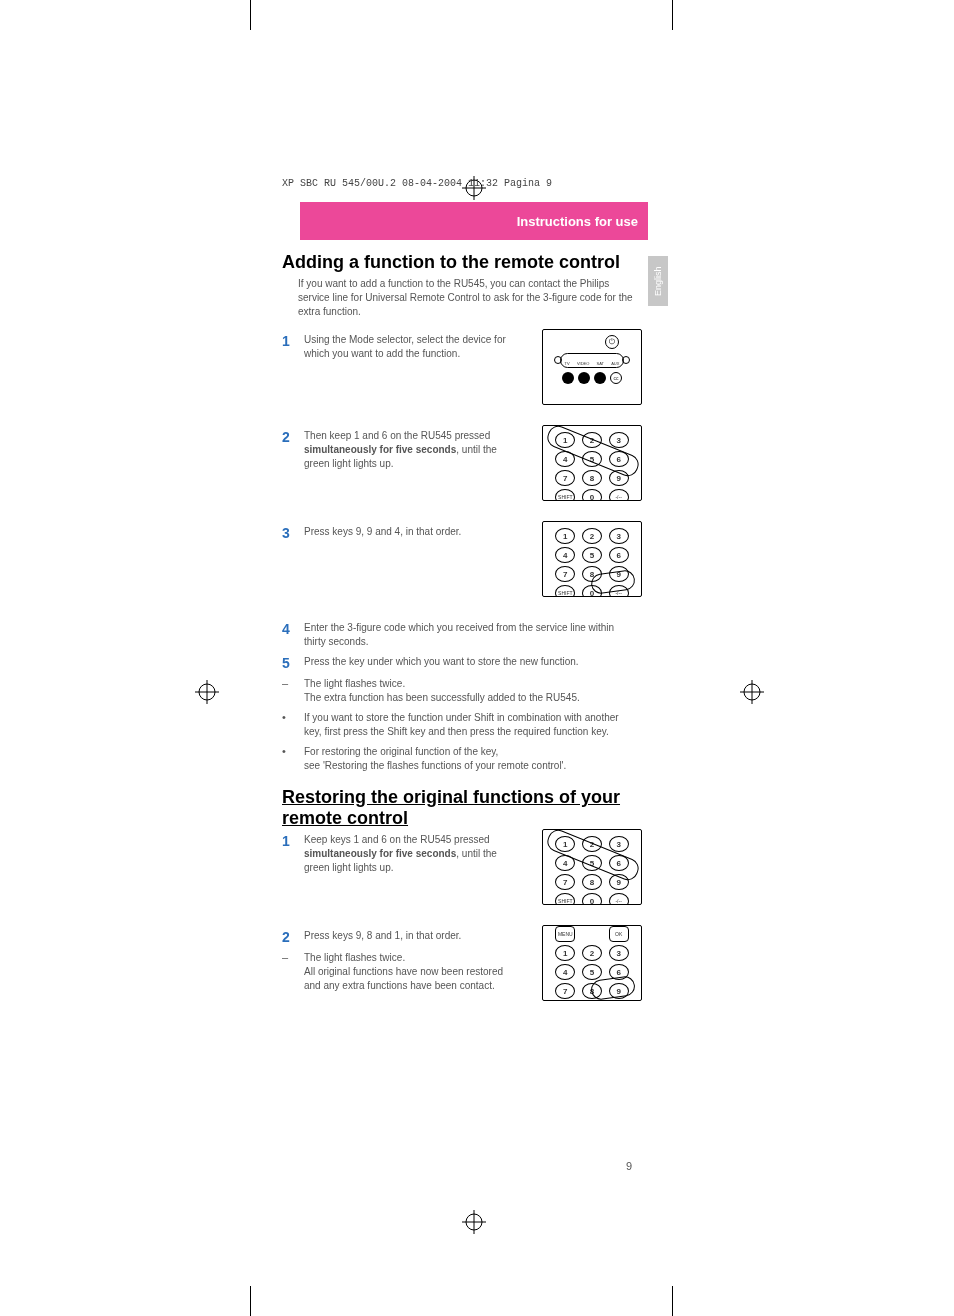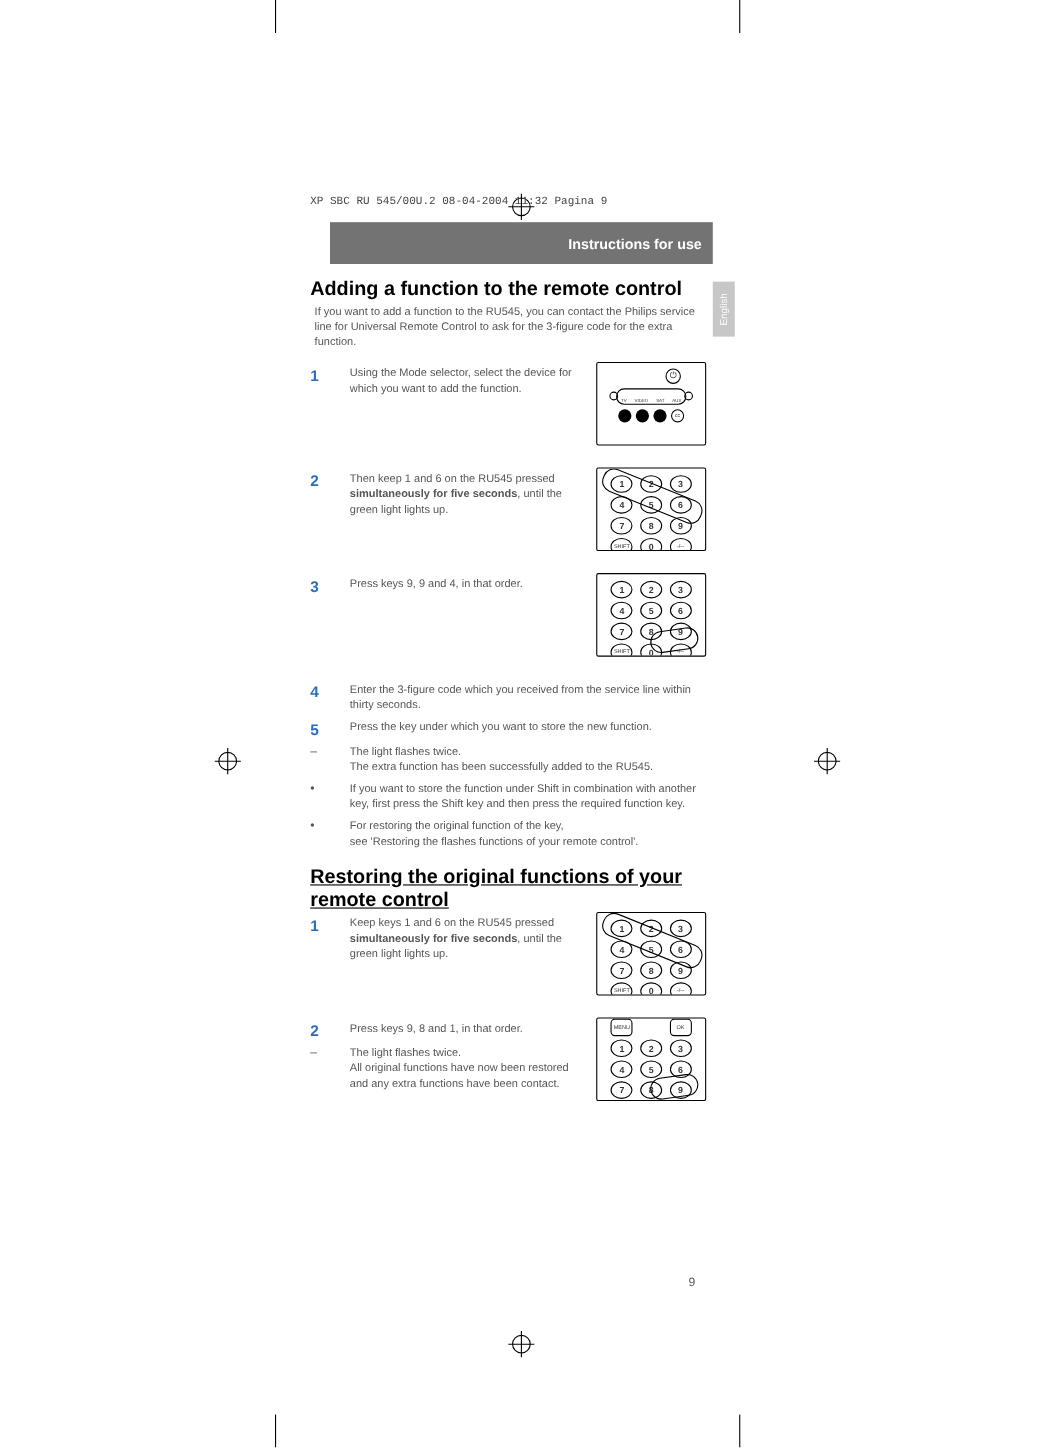--- a/index.html
+++ b/index.html
@@ -49,21 +49,21 @@
     font-family: "Courier New", monospace;
     color: #444;
   }
 
   .banner {
     position: absolute;
     top: 202px;
     left: 300px;
     width: 338px;
     height: 38px;
-    background: #737373;
+    background: #ec4899;
     display: flex;
     align-items: center;
     justify-content: flex-end;
     padding-right: 10px;
     color: #fff;
     font-weight: bold;
     font-size: 13px;
   }
 
   .lang-tab {
@@ -90,21 +90,21 @@
   }
   .content h3 {
     font-size: 18px;
     font-weight: bold;
     color: #000;
     margin: 0 0 4px 0;
   }
   .content p.intro {
     font-size: 10px;
     color: #555;
-    margin: 0 0 14px 4px;
+    margin: 0 0 14px 16px;
     line-height: 1.4;
   }
 
   .step {
     display: flex;
     margin-bottom: 6px;
   }
   .step .num {
     color: #2a6ebb;
     font-weight: bold;
@@ -120,21 +120,20 @@
   }
   .step .bullet {
     width: 22px;
     flex-shrink: 0;
     color: #555;
   }
   .step .text {
     font-size: 10px;
     color: #555;
     line-height: 1.4;
-    margin-left: 14px;
   }
   .step .text .bold { font-weight: bold; text-align: center; }
 
   .step-block {
     min-height: 88px;
     margin-bottom: 8px;
     position: relative;
   }
   .step-block .fig {
     position: absolute;

